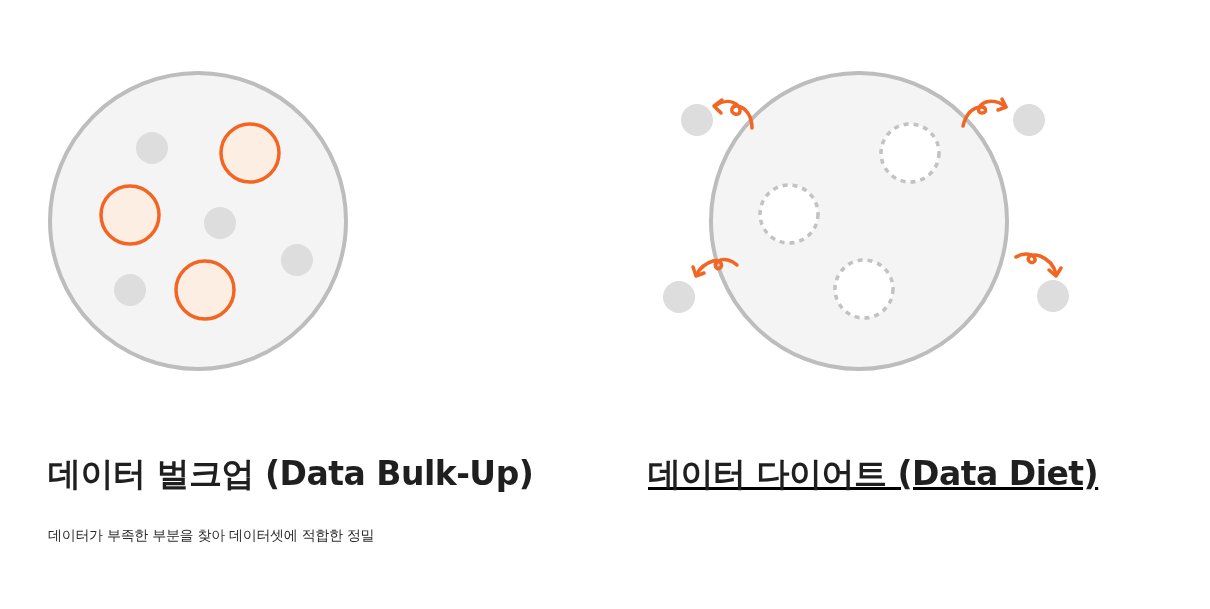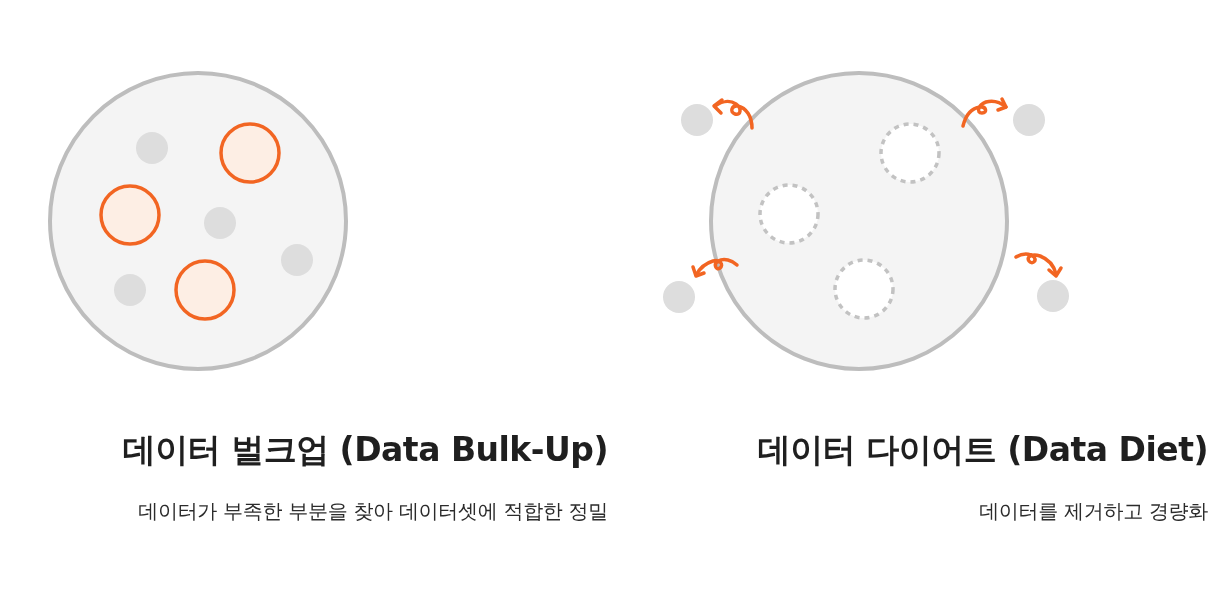--- a/index.html
+++ b/index.html
@@ -16,37 +16,36 @@
     }
     .diagram {
       position: absolute;
       top: 0;
       left: 0;
       width: 1210px;
       height: 400px;
     }
     .card-text {
       position: absolute;
-      top: 424px;
-      text-align: right;
+      top: 448px;
     }
     .card-text.left { left: 48px; width: 560px; }
-    .card-text.right { left: 648px; width: 560px; }
+    .card-text.right { left: 648px; width: 560px; text-decoration: underline; }
     .title {
       margin: 0;
       font-size: 33px;
       font-weight: bold;
       color: #1f1f1f;
       letter-spacing: -0.5px;
       line-height: 52px;
       white-space: nowrap;
     }
     .desc {
       margin: 16px 0 0 0;
-      font-size: 20px;
+      font-size: 14px;
       color: #2b2b2b;
       line-height: 38px;
       letter-spacing: -0.3px;
     }
     .desc span { display: block; white-space: nowrap; }
   </style>
 </head>
 <body>
 
 <svg class="diagram" width="1210" height="400" viewBox="0 0 1210 400" xmlns="http://www.w3.org/2000/svg">
@@ -102,15 +101,14 @@
 <div class="card-text left">
   <h2 class="title">데이터 벌크업 (Data Bulk-Up)</h2>
   <p class="desc">
     <span>데이터가 부족한 부분을 찾아 데이터셋에 적합한 정밀</span>
   </p>
 </div>
 
 <div class="card-text right">
   <h2 class="title">데이터 다이어트 (Data Diet)</h2>
   <p class="desc">
-    <span>데이터를 제거하고 경량화</span>
   </p>
 </div>
 
 </body></html>

